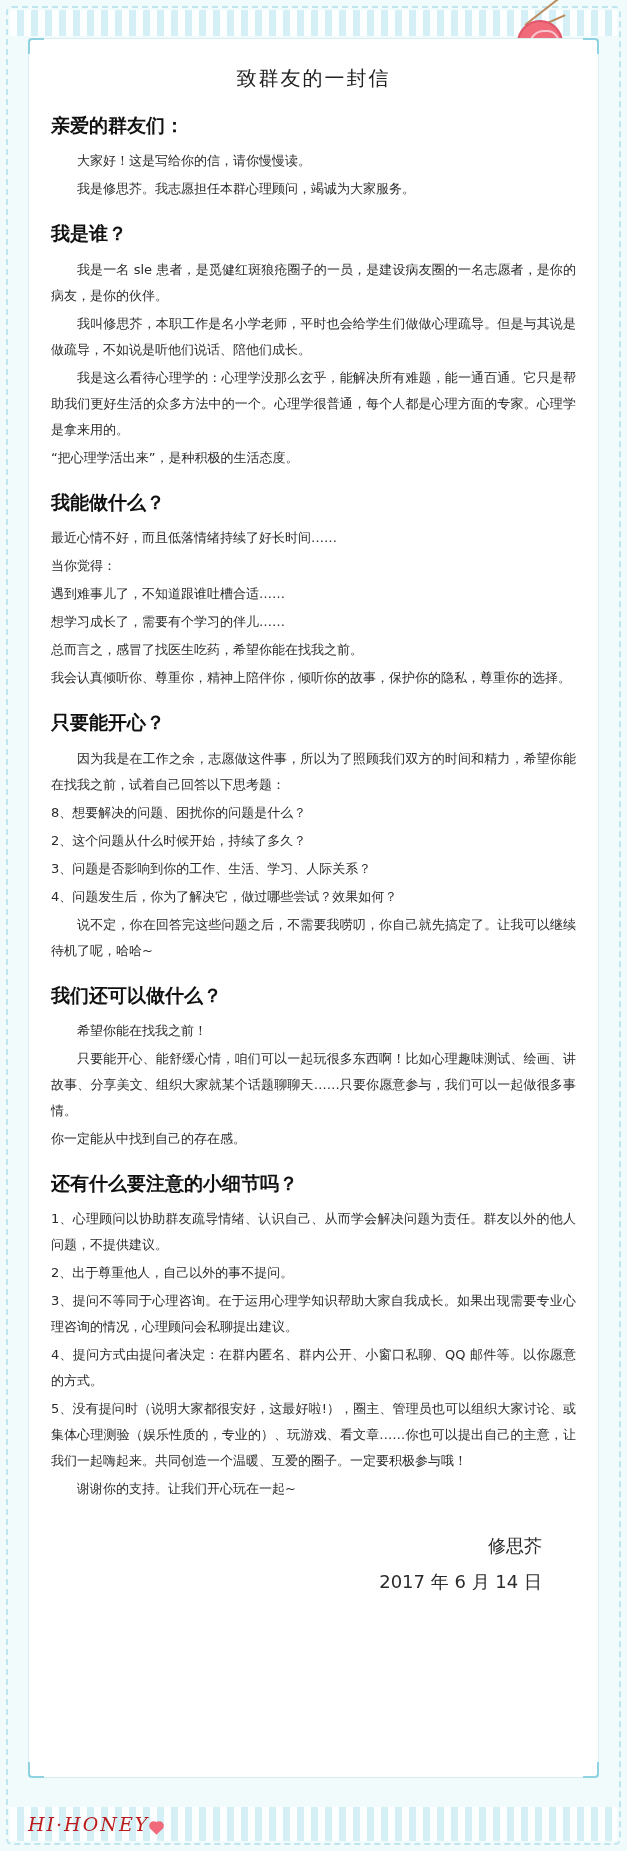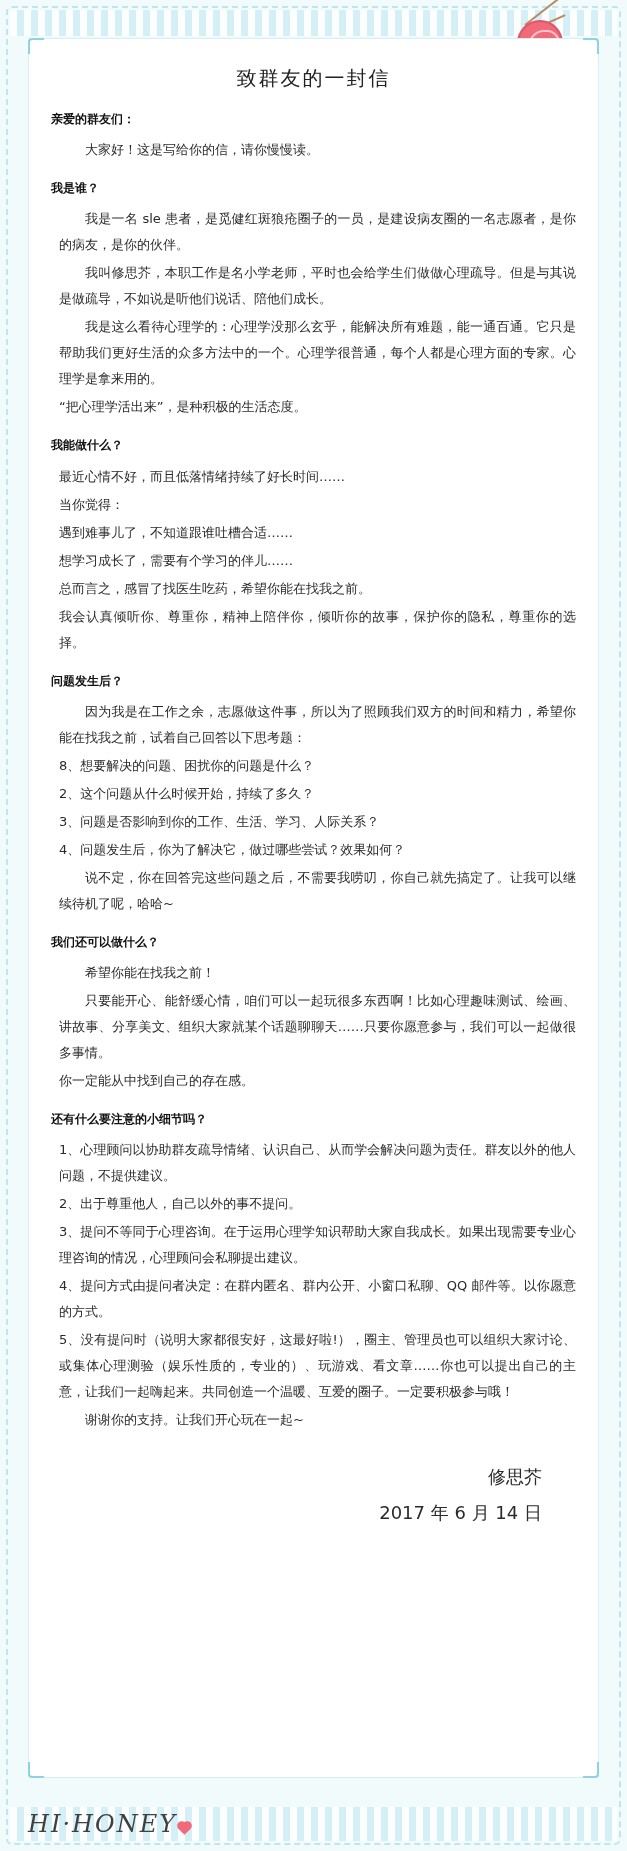--- a/index.html
+++ b/index.html
@@ -99,50 +99,50 @@
     position: absolute;
     width: 16px; height: 16px;
     border: 2px solid #8fd3e2;
   }
   .corner.tl { left: -1px; top: -1px; border-right: none; border-bottom: none; border-radius: 4px 0 0 0;}
   .corner.tr { right: -1px; top: -1px; border-left: none; border-bottom: none; border-radius: 0 4px 0 0;}
   .corner.bl { left: -1px; bottom: -1px; border-right: none; border-top: none; border-radius: 0 0 0 4px;}
   .corner.br { right: -1px; bottom: -1px; border-left: none; border-top: none; border-radius: 0 0 4px 0;}
 
   h2.sec {
-    font-size: 12px;
+    font-size: 19px;
     color: #111;
     font-weight: bold;
     margin: 16px 0 8px 0;
     line-height: 1.6;
   }
   p.para {
     font-size: 13px;
     color: #2b2b2b;
     line-height: 2.0;
-    margin: 0 0 2px 8px;
+    margin: 0 0 2px 0;
     text-align: justify;
   }
   p.indent { text-indent: 2em; }
   .signature {
     margin-top: 26px;
     text-align: right;
     font-size: 18px;
     color: #2b2b2b;
     line-height: 2.0;
     padding-right: 34px;
   }
   .footer-logo {
     position: absolute;
     left: 28px; bottom: 12px;
     height: 30px;
     display: flex;
     align-items: center;
-    color: #404040;
-    font-size: 24px;
+    color: #b91c1c;
+    font-size: 19px;
     letter-spacing: 2px;
     font-family: "DejaVu Serif", "Liberation Serif", serif;
     font-style: italic;
   }
   .footer-logo .heart {
     display: inline-block;
     width: 9px; height: 9px;
     background: #f06a7a;
     transform: rotate(45deg);
     margin-left: 3px;
@@ -177,36 +177,37 @@
   <div class="sheet">
     <span class="corner tl"></span>
     <span class="corner tr"></span>
     <span class="corner bl"></span>
     <span class="corner br"></span>
 
     <h1 class="title">致群友的一封信</h1>
 
     <h2 class="sec">亲爱的群友们：</h2>
     <p class="para indent">大家好！这是写给你的信，请你慢慢读。</p>
+    <p class="para indent">我是修思芥。我志愿担任本群心理顾问，竭诚为大家服务。</p>
 
     <h2 class="sec">我是谁？</h2>
     <p class="para indent">我是一名 sle 患者，是觅健红斑狼疮圈子的一员，是建设病友圈的一名志愿者，是你的病友，是你的伙伴。</p>
     <p class="para indent">我叫修思芥，本职工作是名小学老师，平时也会给学生们做做心理疏导。但是与其说是做疏导，不如说是听他们说话、陪他们成长。</p>
     <p class="para indent">我是这么看待心理学的：心理学没那么玄乎，能解决所有难题，能一通百通。它只是帮助我们更好生活的众多方法中的一个。心理学很普通，每个人都是心理方面的专家。心理学是拿来用的。</p>
     <p class="para">“把心理学活出来”，是种积极的生活态度。</p>
 
     <h2 class="sec">我能做什么？</h2>
     <p class="para">最近心情不好，而且低落情绪持续了好长时间……</p>
     <p class="para">当你觉得：</p>
     <p class="para">遇到难事儿了，不知道跟谁吐槽合适……</p>
     <p class="para">想学习成长了，需要有个学习的伴儿……</p>
     <p class="para">总而言之，感冒了找医生吃药，希望你能在找我之前。</p>
     <p class="para">我会认真倾听你、尊重你，精神上陪伴你，倾听你的故事，保护你的隐私，尊重你的选择。</p>
 
-    <h2 class="sec">问题发生后？</h2>
+    <h2 class="sec">只要能开心？</h2>
     <p class="para indent">因为我是在工作之余，志愿做这件事，所以为了照顾我们双方的时间和精力，希望你能在找我之前，试着自己回答以下思考题：</p>
     <p class="para">8、想要解决的问题、困扰你的问题是什么？</p>
     <p class="para">2、这个问题从什么时候开始，持续了多久？</p>
     <p class="para">3、问题是否影响到你的工作、生活、学习、人际关系？</p>
     <p class="para">4、问题发生后，你为了解决它，做过哪些尝试？效果如何？</p>
     <p class="para indent">说不定，你在回答完这些问题之后，不需要我唠叨，你自己就先搞定了。让我可以继续待机了呢，哈哈~</p>
 
     <h2 class="sec">我们还可以做什么？</h2>
     <p class="para indent">希望你能在找我之前！</p>
     <p class="para indent">只要能开心、能舒缓心情，咱们可以一起玩很多东西啊！比如心理趣味测试、绘画、讲故事、分享美文、组织大家就某个话题聊聊天……只要你愿意参与，我们可以一起做很多事情。</p>

